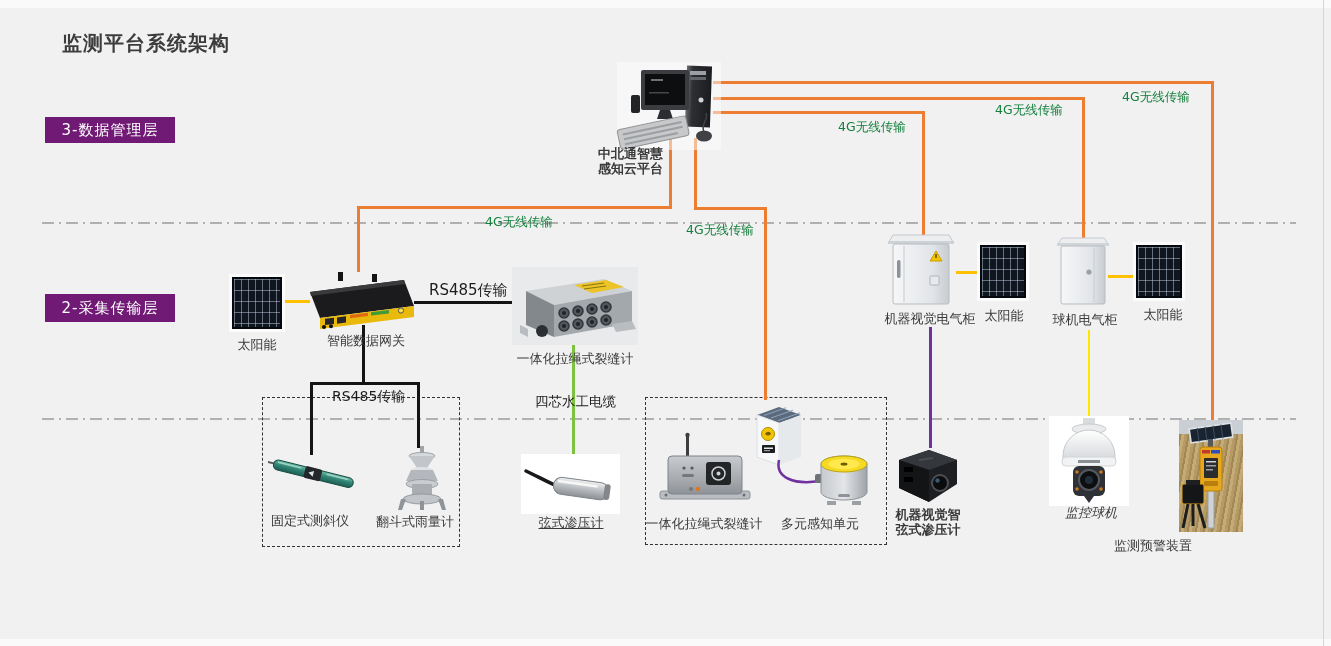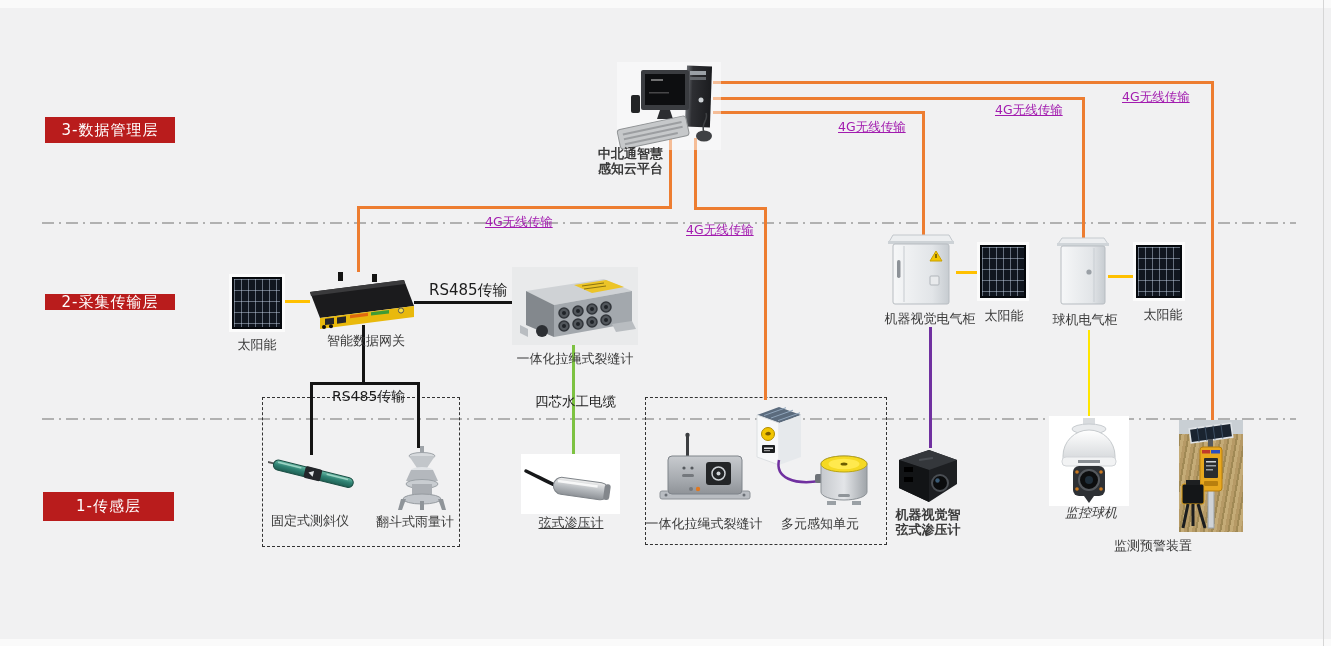--- a/index.html
+++ b/index.html
@@ -4,67 +4,67 @@
 <style>
   html,body{margin:0;padding:0;background:#fff;}
   .stage{position:relative;width:1331px;height:646px;background:#f1f1f2;overflow:hidden;
          font-family:"DejaVu Sans","Liberation Sans",sans-serif;color:#3a3a3a;}
   .topstrip{position:absolute;left:0;top:0;width:1331px;height:8px;background:#fafafa;}
   .botstrip{position:absolute;left:0;top:639px;width:1331px;height:7px;background:#fafafa;}
   .rightedge{position:absolute;left:1323px;top:0;width:1px;height:646px;background:#d6d6d6;}
 
   .title{position:absolute;left:62px;top:30px;font-size:20px;font-weight:bold;color:#3c3c3c;letter-spacing:1px;}
 
-  .chip{position:absolute;background:#b91c1c;color:#ffffff;font-size:15px;letter-spacing:1px;
+  .chip{position:absolute;background:#701a75;color:#ffffff;font-size:15px;letter-spacing:1px;
         display:flex;align-items:center;justify-content:center;}
   .chip3{left:45px;top:117px;width:130px;height:26px;}
-  .chip2{left:45px;top:294px;width:130px;height:16px;}
+  .chip2{left:45px;top:294px;width:130px;height:28px;}
   .chip1{left:43px;top:492px;width:131px;height:29px;}
 
   .sep{position:absolute;left:42px;width:1254px;height:2px;
        background:repeating-linear-gradient(90deg,#b1b1b1 0 12px,transparent 12px 17px,#b1b1b1 17px 19px,transparent 19px 24px);}
 
   .ln{position:absolute;z-index:1;}
   .or{background:#ed7d31;}
   .yl{background:#ffc000;}
   .bk{background:#141414;}
   .gr{background:#7dc242;}
   .pu{background:#7030a0;}
   .yb{background:#ffe600;}
 
   .dashbox{position:absolute;border:1.5px dashed #333;z-index:0;}
 
   .lbl{position:absolute;white-space:nowrap;z-index:3;color:#3a3a3a;}
   .c{transform:translateX(-50%);text-align:center;}
   .n{font-size:13px;}
-  .g4{font-size:12.5px;color:#a21caf;text-decoration:underline;}
+  .g4{font-size:12.5px;color:#15803d;}
   .rs1{font-size:15px;color:#1d1d1d;}
   .rs2{font-size:14px;color:#1d1d1d;}
   .cb4{font-size:13.5px;color:#1d1d1d;}
   .two{line-height:15px;font-weight:bold;}
 
   .dev{position:absolute;z-index:2;}
   .solar{background-color:#10161f;border:2px solid #05080c;box-shadow:0 0 0 3px #fbfbfb;
          background-image:linear-gradient(90deg,rgba(205,220,240,.45) 1px,transparent 1px),
                           linear-gradient(rgba(205,220,240,.45) 1px,transparent 1px);
          background-size:7px 11px;}
   .whitebg{background:#ffffff;}
 </style>
 </head>
 <body>
 
 <div class="stage">
   <div class="topstrip"></div>
   <div class="botstrip"></div>
   <div class="rightedge"></div>
 
+  <div class="title">监测平台系统架构</div>
 
   <div class="chip chip3">3-数据管理层</div>
   <div class="chip chip2">2-采集传输层</div>
-  <div class="chip chip1">1-传感层</div>
 
   <div class="sep" style="top:222px;"></div>
   <div class="sep" style="top:418px;"></div>
 
   <div class="dashbox" style="left:262px;top:397px;width:196px;height:148px;"></div>
   <div class="dashbox" style="left:645px;top:397px;width:240px;height:146px;"></div>
 
   <div class="ln or" style="left:713px;top:81px;width:501px;height:3px;"></div>
   <div class="ln or" style="left:1211px;top:81px;width:3px;height:341px;"></div>
 

